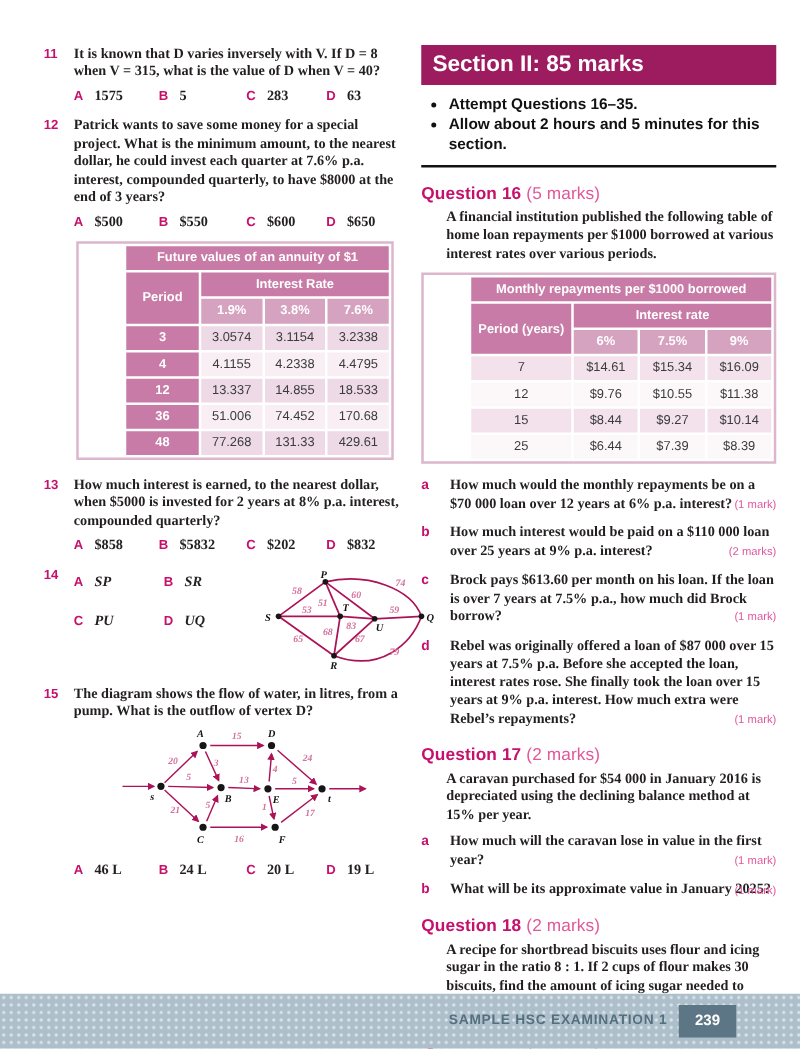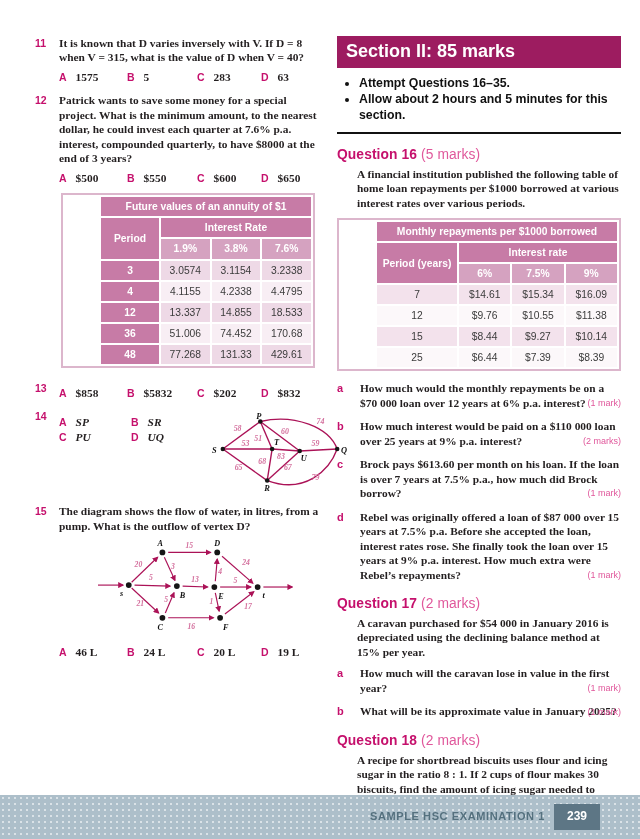--- a/index.html
+++ b/index.html
@@ -19,21 +19,21 @@
   .left-col{position:absolute;left:35px;top:36px;width:288px;}
   .right-col{position:absolute;left:337px;top:36px;width:284px;}
 
   
   .question{display:flex;margin-bottom:9px;}
   .qnum{width:24px;flex:none;font-family:"Liberation Sans",sans-serif;font-weight:bold;
         color:var(--accent);font-size:10.5px;padding-top:1px;}
   .qbody{flex:1;}
   .qtext{color:var(--ink);}
   .options{display:grid;grid-template-columns:68px 70px 64px auto;margin-top:5px;}
-  .options.two{grid-template-columns:72px 80px;row-gap:0;margin-top:6px;}
+  .options.two{grid-template-columns:72px 80px;row-gap:17px;margin-top:6px;}
   .opt{white-space:nowrap;}
   .opt-letter{font-family:"Liberation Sans",sans-serif;font-weight:bold;color:var(--accent);
               font-size:10.5px;margin-right:9px;}
   .opt-val{font-weight:600;}
   .opt-val.it{font-style:italic;}
 
   
   table.pink{border-collapse:separate;border-spacing:2px;background:#fff;
              border:2px solid #dcb6cc;font-family:"Liberation Sans",sans-serif;
              font-size:10.3px;color:#3b3b3b;font-weight:normal;padding-left:36px;}
@@ -82,21 +82,21 @@
   .edge{stroke:var(--diagram_edge);stroke-width:1.4;fill:none;}
   .fedge{stroke:var(--diagram_edge);stroke-width:1.2;fill:none;}
   .vdot{fill:#161616;}
   .flow-svg{display:block;margin:4px 0 0 14px;}
 
   
   .footer{position:absolute;left:0;top:795px;width:640px;height:44px;
     background-color:var(--footer_band);
     background-image:radial-gradient(circle,rgba(255,255,255,0.55) 1.1px,rgba(255,255,255,0) 1.4px);
     background-size:6px 6px;
-    display:flex;align-items:center;justify-content:flex-end;gap:9px;padding-right:40px;}
+    display:flex;align-items:center;justify-content:flex-end;gap:9px;padding-right:51px;}
   .footer-label{font-family:"Liberation Sans",sans-serif;font-weight:bold;font-size:11px;
     color:var(--footer_text);letter-spacing:0.6px;}
   .page-box{background:var(--footer_box);color:#fff;font-family:"Liberation Sans",sans-serif;
     font-weight:bold;font-size:12px;padding:5px 13px;}
 </style>
 </head>
 <body>
 
 <div class="left-col">
 
@@ -169,20 +169,21 @@
               <td class="d">429.61</td>
             </tr>
       </tbody>
         </table>
     </div>
   </div>
 
   <div class="question">
     <span class="qnum">13</span>
     <div class="qbody">
+      <div class="qtext">How much interest is earned, to the nearest dollar, when $5000 is invested for 2 years at 8% p.a. interest, compounded quarterly?</div>
       <div class="options">
         <span class="opt"><span class="opt-letter">A</span><span class="opt-val">$858</span></span>
         <span class="opt"><span class="opt-letter">B</span><span class="opt-val">$5832</span></span>
         <span class="opt"><span class="opt-letter">C</span><span class="opt-val">$202</span></span>
         <span class="opt"><span class="opt-letter">D</span><span class="opt-val">$832</span></span>
       </div>
     </div>
   </div>
 
   <div class="question">

